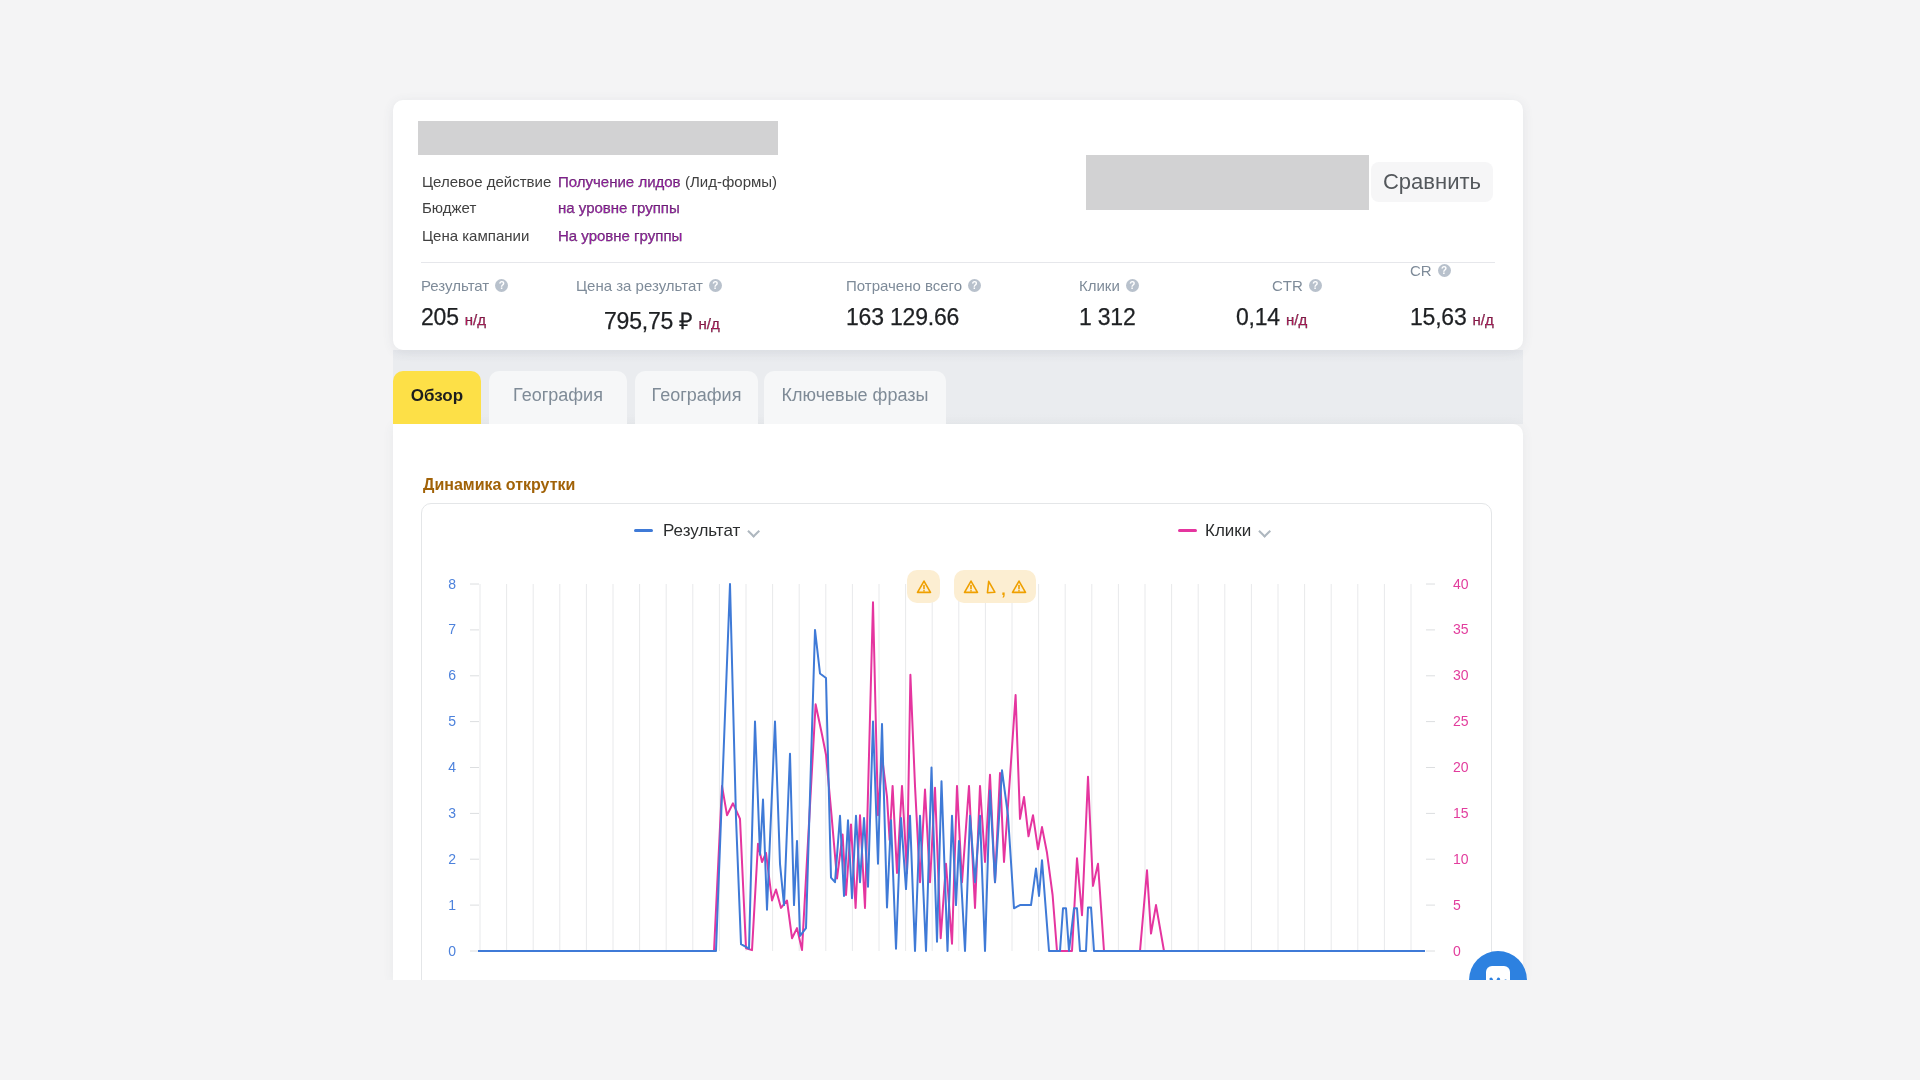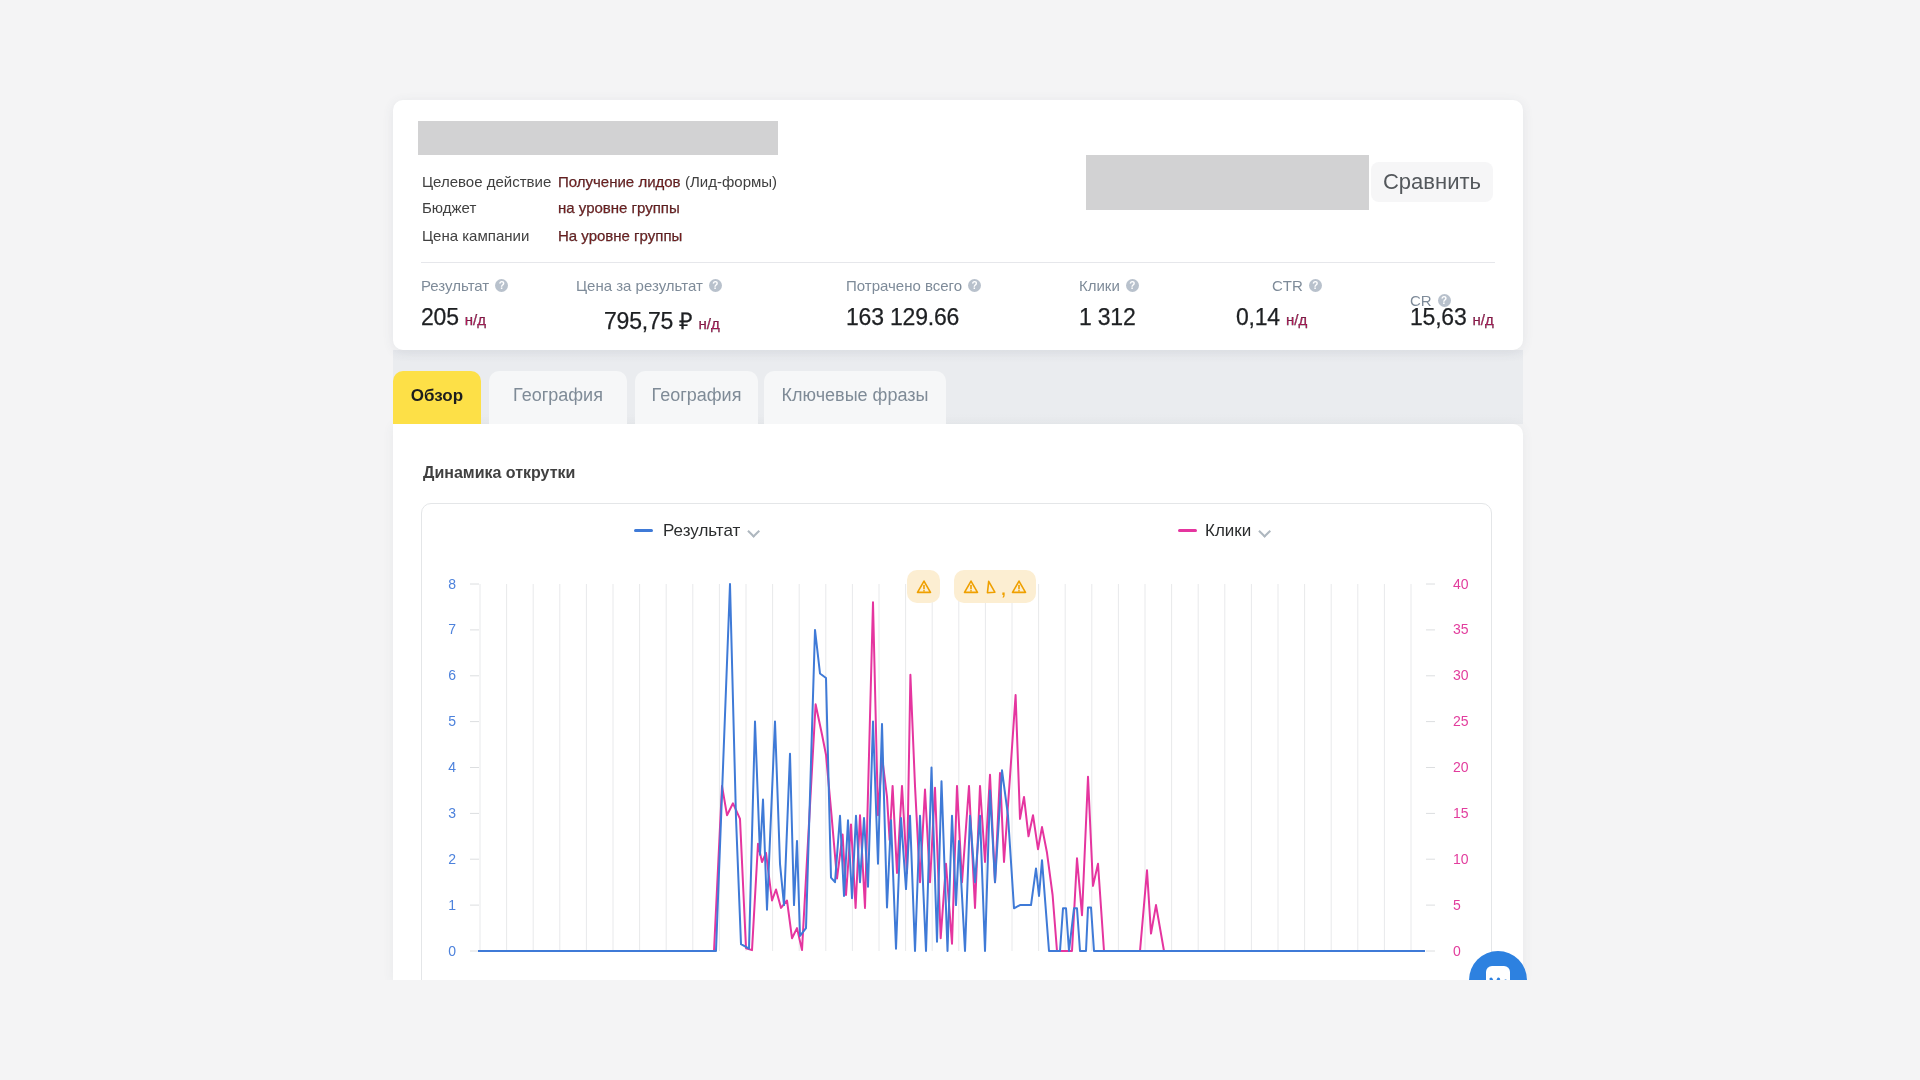--- a/index.html
+++ b/index.html
@@ -2,21 +2,21 @@
 <html><head><meta charset="utf-8">
 <style>
 *{margin:0;padding:0;box-sizing:border-box}
 html,body{width:1920px;height:1080px;background:#f4f4f5;font-family:"Liberation Sans",sans-serif;position:relative;overflow:hidden}
 .abs{position:absolute}
 .card1{left:393px;top:100px;width:1130px;height:250px;background:#fff;border-radius:10px;box-shadow:0 2px 12px rgba(70,80,100,0.09)}
 .gap{left:393px;top:350px;width:1130px;height:74px;background:linear-gradient(180deg,#e6e8ec 0,#eaecef 12px,#eaecef 62px,#e8eaed 74px)}
 .panel{left:393px;top:424px;width:1130px;height:556px;background:#fff;border-radius:0 10px 0 0;box-shadow:0 2px 12px rgba(70,80,100,0.07)}
 .ghost{background:#d2d2d3}
 .lbl{color:#404040;font-size:15px}
-.val{color:#7f1d1d;font-size:15px;-webkit-text-stroke:0.25px #1f2124}
+.val{color:#a21caf;font-size:15px;-webkit-text-stroke:0.25px #1f2124}
 .statlbl{color:#7e8b99;font-size:15px;display:flex;align-items:center;gap:6px}
 .statval{color:#1e2023;font-size:23px;letter-spacing:-0.2px;-webkit-text-stroke:0.25px #1e2023}
 .nd{color:#be185d;font-size:15px;letter-spacing:0;margin-left:6px}
 .q{display:inline-block;width:13px;height:13px;border-radius:50%;background:#b8c1cc;color:#fff;font-size:10px;font-weight:bold;text-align:center;line-height:13px}
 .tab{position:absolute;top:371px;height:53px;border-radius:10px 10px 0 0;display:flex;align-items:center;justify-content:center;font-size:18px;padding-bottom:4px}
 .tab.on{background:#fde047;color:#1c1d1e;font-weight:bold;font-size:17px}
 .tab.off{background:#f6f7f8;color:#7f8b97}
 .chev{display:inline-block;width:9px;height:9px;border-right:2px solid #aeb7bf;border-bottom:2px solid #aeb7bf;transform:rotate(45deg) translateY(-3px)}
 .chip{position:absolute;top:570px;height:33px;background:#fceed2;border-radius:10px;display:flex;align-items:center;justify-content:center;gap:4px}
 </style></head>
@@ -39,29 +39,29 @@
 <div class="abs statlbl" style="left:421px;top:277px">Результат <span class="q">?</span></div>
 <div class="abs statval" style="left:421px;top:304px">205<span class="nd">н/д</span></div>
 <div class="abs statlbl" style="left:576px;top:277px">Цена за результат <span class="q">?</span></div>
 <div class="abs statval" style="left:604px;top:304px">795,75 ₽<span class="nd">н/д</span></div>
 <div class="abs statlbl" style="left:846px;top:277px">Потрачено всего <span class="q">?</span></div>
 <div class="abs statval" style="left:846px;top:304px">163 129.66</div>
 <div class="abs statlbl" style="left:1079px;top:277px">Клики <span class="q">?</span></div>
 <div class="abs statval" style="left:1079px;top:304px">1 312</div>
 <div class="abs statlbl" style="left:1272px;top:277px">CTR <span class="q">?</span></div>
 <div class="abs statval" style="left:1236px;top:304px">0,14<span class="nd">н/д</span></div>
-<div class="abs statlbl" style="left:1410px;top:292px">CR <span class="q">?</span></div>
+<div class="abs statlbl" style="left:1410px;top:262px">CR <span class="q">?</span></div>
 <div class="abs statval" style="left:1410px;top:304px">15,63<span class="nd">н/д</span></div>
 
 <div class="tab on" style="left:393px;width:88px">Обзор</div>
 <div class="tab off" style="left:489px;width:138px">География</div>
 <div class="tab off" style="left:635px;width:123px">География</div>
 <div class="tab off" style="left:764px;width:182px">Ключевые фразы</div>
 
-<div class="abs" style="left:423px;top:464px;font-size:16px;font-weight:bold;color:#404040">Динамика открутки</div>
+<div class="abs" style="left:423px;top:476px;font-size:16px;font-weight:bold;color:#a16207">Динамика открутки</div>
 <div class="abs" style="left:421px;top:503px;width:1071px;height:500px;border:1px solid #e4e6e8;border-radius:10px"></div>
 
 <div class="abs" style="left:634px;top:529px;width:19px;height:3px;background:#3f7ad7;border-radius:2px"></div>
 <div class="abs" style="left:663px;top:521px;font-size:17px;color:#2b2d2e">Результат</div>
 <div class="abs" style="left:747px;top:524px"><span class="chev"></span></div>
 <div class="abs" style="left:1178px;top:529px;width:19px;height:3px;background:#e5359f;border-radius:2px"></div>
 <div class="abs" style="left:1205px;top:521px;font-size:17px;color:#2b2d2e">Клики</div>
 <div class="abs" style="left:1258px;top:524px"><span class="chev"></span></div>
 
 <svg width="1920" height="1080" viewBox="0 0 1920 1080" style="position:absolute;left:0;top:0" xmlns="http://www.w3.org/2000/svg">

